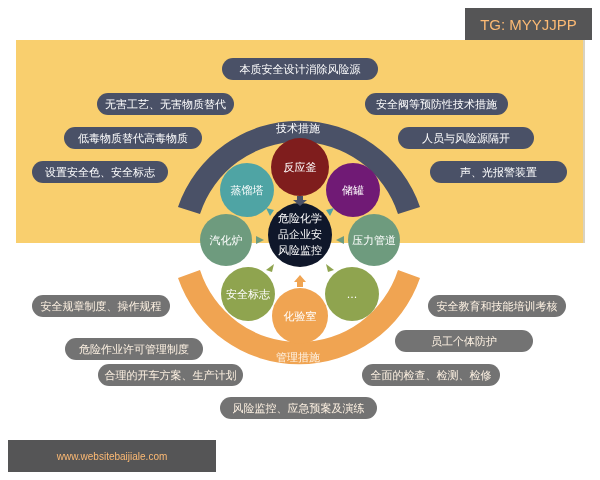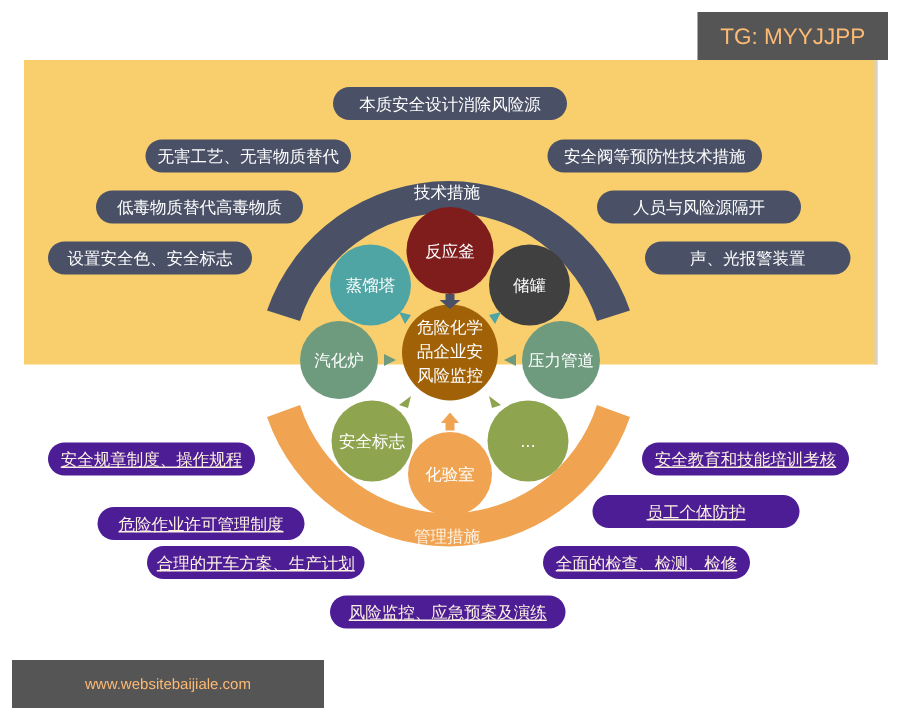--- a/index.html
+++ b/index.html
@@ -3,21 +3,21 @@
 <meta charset="utf-8">
 <style>
   html,body{margin:0;padding:0;}
   body{width:600px;height:480px;position:relative;background:#ffffff;overflow:hidden;
        font-family:"DejaVu Sans","Liberation Sans",sans-serif;}
   .yellow-bg{position:absolute;left:16px;top:40px;width:567px;height:203px;background:#f9cf6e;
        border-right:2px solid #d9d2c0;}
   .pill{position:absolute;height:22px;border-radius:11px;color:#fff;font-size:11px;
         display:flex;align-items:center;justify-content:center;white-space:nowrap;box-sizing:border-box;}
   .pill.dark{background:#4a5167;}
-  .pill.orange{background:#4c1d95;color:#fdf1e2;text-decoration:underline;}
+  .pill.orange{background:#737373;color:#fdf1e2;}
   .circle{position:absolute;border-radius:50%;color:#fff;font-size:11px;display:flex;
         align-items:center;justify-content:center;text-align:center;}
   .badge{position:absolute;background:#555556;color:#fdba74;font-family:"Liberation Sans",sans-serif;}
   .arc-label{position:absolute;color:#fff;font-size:11px;}
   svg.arcs{position:absolute;left:0;top:0;}
 </style>
 </head>
 <body>
 
 <div class="yellow-bg"></div>
@@ -47,40 +47,40 @@
 <div class="pill orange" style="left:98px;top:364px;width:145px;">合理的开车方案、生产计划</div>
 <div class="pill orange" style="left:362px;top:364px;width:138px;">全面的检查、检测、检修</div>
 <div class="pill orange" style="left:220px;top:397px;width:157px;">风险监控、应急预案及演练</div>
 
 <div class="circle" style="left:271px;top:138px;width:58px;height:58px;background:#7f1d1d;">
     <span>反应釜</span>
   </div>
 <div class="circle" style="left:220px;top:163px;width:54px;height:54px;background:#4fa4a4;">
     <span>蒸馏塔</span>
   </div>
-<div class="circle" style="left:326px;top:163px;width:54px;height:54px;background:#404040;">
+<div class="circle" style="left:326px;top:163px;width:54px;height:54px;background:#701a75;">
     <span>储罐</span>
   </div>
 <div class="circle" style="left:200px;top:214px;width:52px;height:52px;background:#6e9b7e;">
     <span>汽化炉</span>
   </div>
 <div class="circle" style="left:348px;top:214px;width:52px;height:52px;background:#6e9b7e;">
     <span>压力管道</span>
   </div>
 <div class="circle" style="left:221px;top:267px;width:54px;height:54px;background:#8fa44f;">
     <span>安全标志</span>
   </div>
 <div class="circle" style="left:325px;top:267px;width:54px;height:54px;background:#8fa44f;">
     <span>...</span>
   </div>
 <div class="circle" style="left:272px;top:288px;width:56px;height:56px;background:#f0a452;text-align:right;">
     <span>化验室</span>
   </div>
 
-<div class="circle" style="left:268px;top:203px;width:64px;height:64px;background:#a16207;font-size:11px;line-height:16px;flex-direction:column;">
+<div class="circle" style="left:268px;top:203px;width:64px;height:64px;background:#0f172a;font-size:11px;line-height:16px;flex-direction:column;">
   <span>危险化学</span>
   <span>品企业安</span>
   <span>风险监控</span>
 </div>
 
 <svg class="arcs" width="600" height="480">
   <g fill="#4a5167">
     <rect x="297" y="196" width="6" height="4"></rect>
       <polygon points="293,200 307,200 300,206"></polygon>
   </g>

